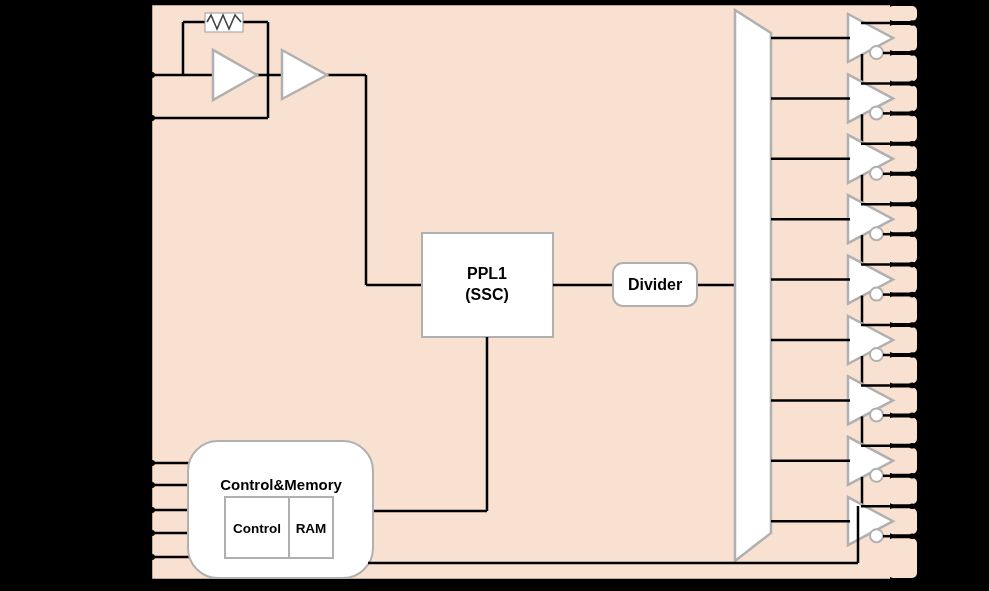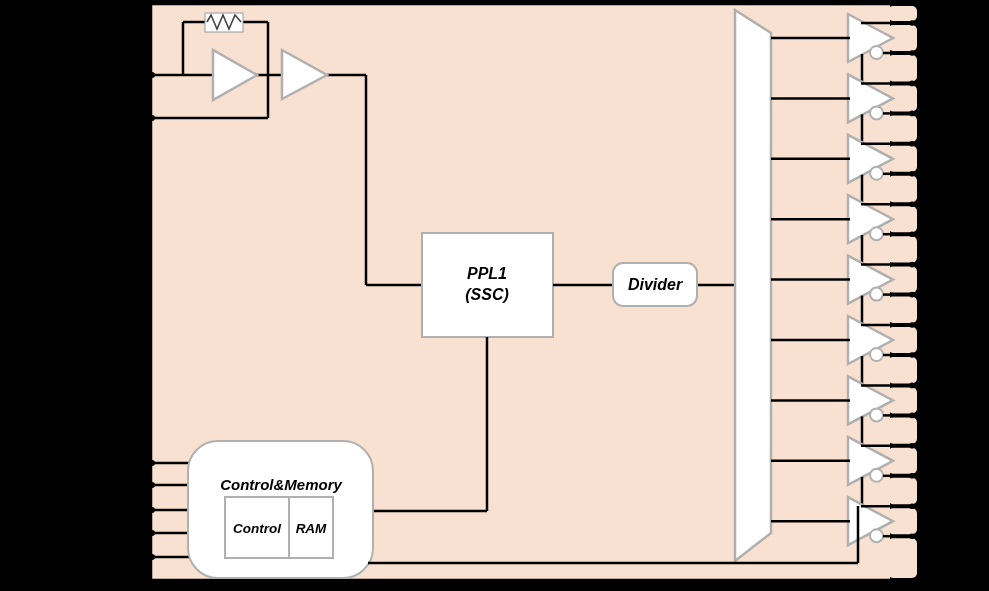--- a/index.html
+++ b/index.html
@@ -1,16 +1,16 @@
 <!DOCTYPE html>
 <html><head>
 <meta charset="utf-8">
 <style>
   html,body{margin:0;padding:0;background:#000;}
-  .stage{position:relative;width:989px;height:591px;background:#000;overflow:hidden;font-style:italic;}
+  .stage{position:relative;width:989px;height:591px;background:#000;overflow:hidden;}
   svg{display:block;}
   text{font-family:"Liberation Sans","DejaVu Sans",sans-serif;font-weight:bold;fill:#000;}
 </style>
 <style>.wire{stroke:#000000;stroke-width:2.5;fill:none;}.sym{fill:#ffffff;stroke:#b0b0b0;stroke-width:2.5;}.blk{fill:#ffffff;stroke:#b0b0b0;stroke-width:2;}</style></head>
 <body>
 
 <div class="stage">
 <svg id="diagram" width="989" height="591" viewBox="0 0 989 591">
 
   <rect id="chip-body" x="151" y="4" width="739" height="576" fill="#f9e1d1"></rect>

